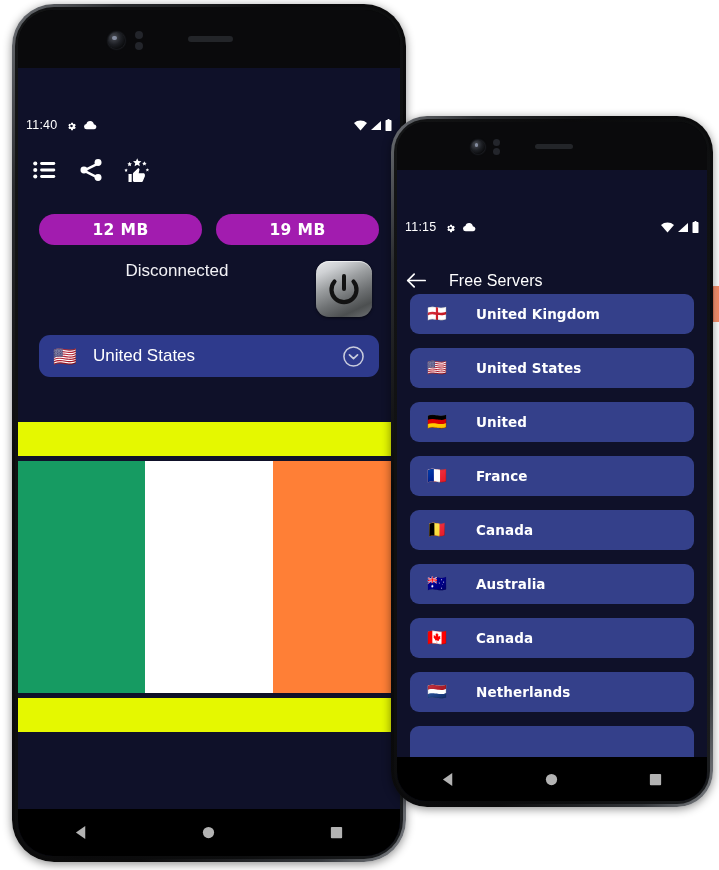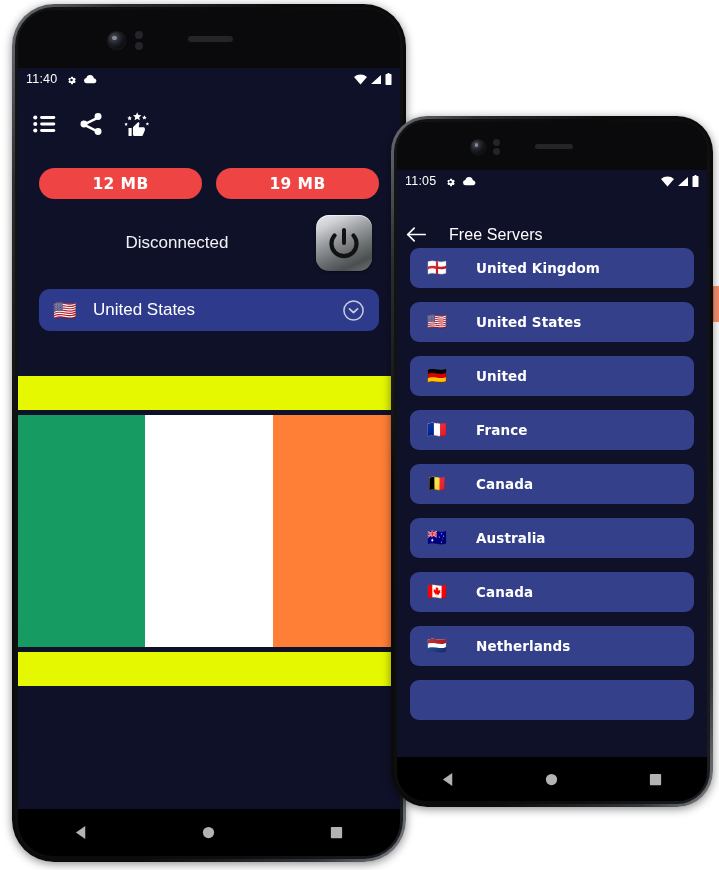--- a/index.html
+++ b/index.html
@@ -42,21 +42,21 @@
   }
   .sensor { position: absolute; border-radius: 50%; background: #23252b; }
   .earpiece { position: absolute; border-radius: 4px; background: #232529; }
 
   
   .screen { position: absolute; left: 0; right: 0; background: #0f1129; overflow: hidden; }
 
   
   .statusbar {
     height: 22px; display: flex; align-items: center;
-    padding: 0 8px; color: #fff;
+    padding: 0 8px; color: #fff; margin-top: 46px;
   }
   .sb-time { font-size: 12.5px; font-weight: 400; letter-spacing: .2px; }
   .sb-left-icons { display: flex; align-items: center; gap: 7px; margin-left: 9px; }
   .sb-right { margin-left: auto; display: flex; align-items: center; gap: 3px; }
   .gear-ic { width: 11px; height: 11px; display:block; }
   .cloud-ic { width: 13px; height: 10px; display:block; }
   .wifi-ic { width: 13px; height: 11px; display:block; }
   .sig-ic  { width: 12px; height: 11px; display:block; }
   .bat-ic  { width: 7px;  height: 12px; display:block; }
 
@@ -79,29 +79,29 @@
     font-size: 12.5px; font-weight: 700; text-align: right;
     letter-spacing: -.3px; margin-top: 0px;
     font-family: "DejaVu Sans", sans-serif;
   }
   .lw { color: #ffffff; }
   .lg { color: #19b08a; }
 
   .pills { display: flex; gap: 14px; padding: 10px 21px 0 21px; }
   .pill {
     flex: 1; height: 31px; border-radius: 16px;
-    background: #ef4444;
+    background: #a21caf;
     display: flex; align-items: center; justify-content: center;
     color: #fff; font-size: 15.5px; font-weight: 700;
     letter-spacing: .4px;
     font-family: "DejaVu Sans", sans-serif;
   }
 
   .statusrow {
-    display: flex; align-items: center; padding: 16px 24px 0 24px;
+    display: flex; align-items: flex-start; padding: 16px 24px 0 24px;
   }
   .status-txt { color: #f2f2f6; font-size: 17px; font-weight: 400; flex:1; text-align:center; }
   .power-wrap { width: 64px; display:flex; justify-content:center; }
   .powerbtn {
     width: 56px; height: 56px; border-radius: 13px;
     background: linear-gradient(155deg,#e9eaec 0%,#cfd1d4 18%,#9a9d9f 40%,#6e7173 62%,#4c4f50 82%,#6f7274 100%);
     box-shadow: 0 1px 3px rgba(0,0,0,.6), inset 0 1px 0 rgba(255,255,255,.6);
     display:flex; align-items:center; justify-content:center;
   }
   .powerbtn svg { display:block; }
@@ -314,21 +314,21 @@
       <div class="bezel-top" style="height:48px;">
         <div class="cam" style="left:74px; top:18px; width:14px; height:14px;"></div>
         <div class="sensor" style="left:96px; top:17px; width:7px; height:7px;"></div>
         <div class="sensor" style="left:96px; top:26px; width:7px; height:7px;"></div>
         <div class="earpiece" style="left:138px; top:22px; width:38px; height:5px;"></div>
       </div>
 
       <div class="screen" style="top:48px; bottom:0;">
 
         <div class="statusbar">
-          <span class="sb-time">11:05</span>
+          <span class="sb-time">11:15</span>
           <span class="sb-left-icons">
             <span>
               <svg class="gear-ic" viewBox="0 0 24 24" fill="#fff">
                 <path d="M19.4 13l2-1.2-2-3.5-2.2.8a7 7 0 0 0-1.7-1l-.3-2.3h-4l-.3 2.3a7 7 0 0 0-1.7 1l-2.2-.8-2 3.5 2 1.2a7 7 0 0 0 0 2l-2 1.2 2 3.5 2.2-.8a7 7 0 0 0 1.7 1l.3 2.3h4l.3-2.3a7 7 0 0 0 1.7-1l2.2.8 2-3.5-2-1.2a7 7 0 0 0 0-2zM12 16a2.8 2.8 0 1 1 0-5.6 2.8 2.8 0 0 1 0 5.6z"></path>
               </svg>
             </span>
             <span>
               <svg class="cloud-ic" viewBox="0 0 24 16" fill="#fff">
                 <path d="M19 16H5a5 5 0 0 1-.6-9.96A7 7 0 0 1 18.2 6.5 4.8 4.8 0 0 1 19 16z"></path>
               </svg>

